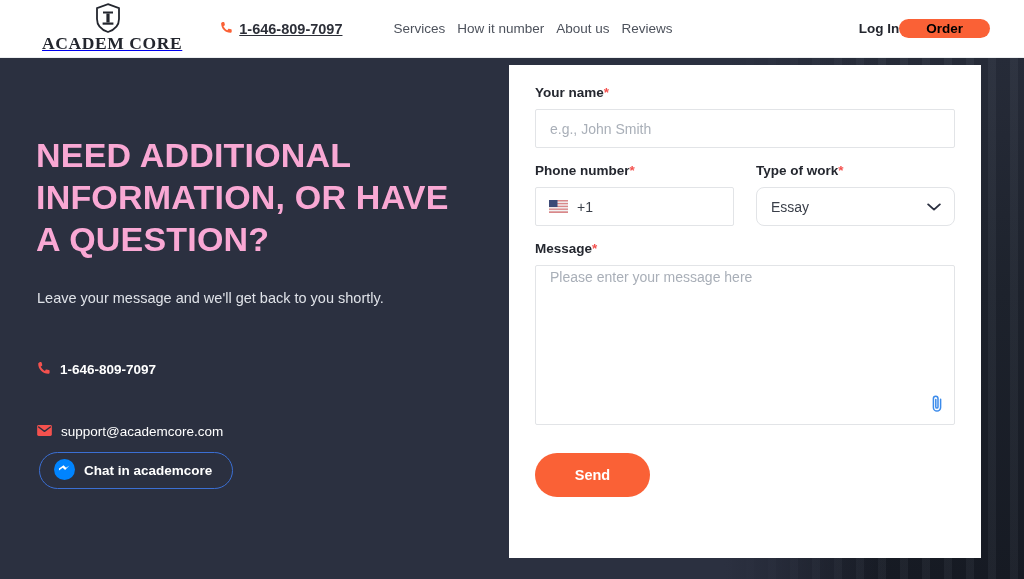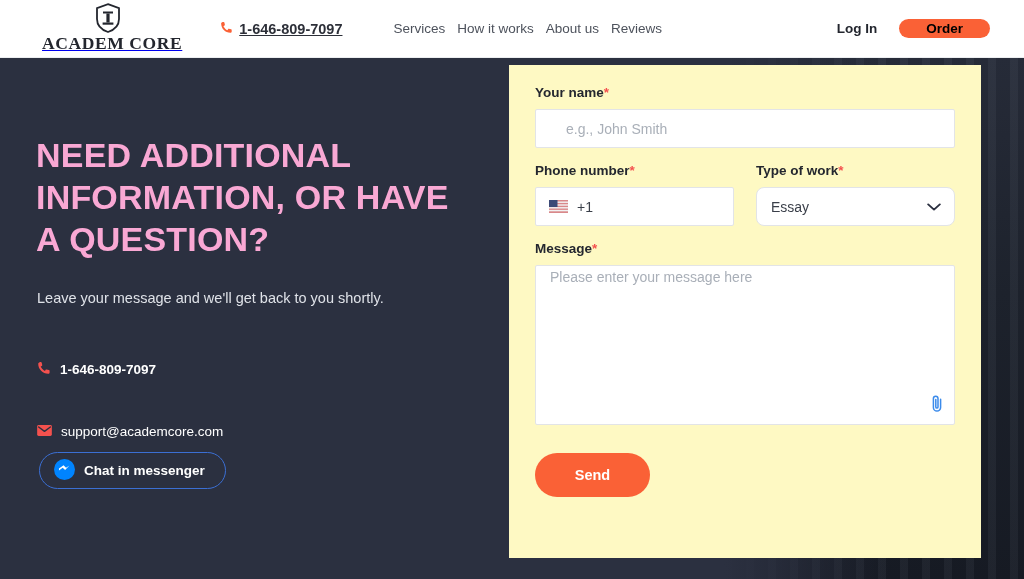--- a/index.html
+++ b/index.html
@@ -43,21 +43,21 @@
   .header-phone .ic { margin-right: 6px; display: block; }
 
   .nav { display: flex; align-items: flex-start; margin-left: 51px; gap: 12px; }
   .nav a {
     font-size: 13.5px; color: #4d525c;
     text-decoration: none; white-space: nowrap;
   }
 
   .header-right {
     margin-left: auto; margin-right: 34px;
-    display: flex; align-items: center; gap: 22px;
+    display: flex; align-items: center; 
   }
   .login {
     font-size: 13.5px; font-weight: bold;
     color: #23262e; text-decoration: none; white-space: nowrap;
   }
   .order-btn {
     background: #fa6136; color: #000000;
     font-size: 13.5px; font-weight: bold;
     border: none; border-radius: 19px;
     padding: 2px 27px; cursor: pointer;
@@ -128,21 +128,21 @@
     background: transparent; cursor: pointer;
     white-space: nowrap;
   }
   .messenger-btn .ic { margin-right: 9px; display: block; }
   .messenger-label { font-size: 13.5px; font-weight: bold; color: #ffffff; }
 
   
   .form-card {
     position: absolute; left: 509px; top: 65px;
     width: 472px; height: 493px;
-    background: #fef9c3;
+    background: #ffffff;
     z-index: 3;
     padding: 20px 26px 0 26px;
   }
 
   .row { display: flex; gap: 22px; }
   .field { flex: 1; min-width: 0; }
 
   .lbl {
     display: block;
     font-size: 13.5px; font-weight: bold;
@@ -150,21 +150,21 @@
     margin-bottom: 9px;
     white-space: nowrap;
   }
   .req { color: #f4514e; }
 
   .inp {
     width: 100%; height: 39px;
     border: 1px solid #e2e4e7;
     background: #ffffff;
     border-radius: 2px;
-    padding: 0 30px;
+    padding: 0 14px;
     font-family: "Liberation Sans", sans-serif;
     font-size: 14px; color: #3a3f49;
     outline: none;
   }
   .inp::placeholder { color: #a9afb8; }
 
   .gap { height: 15px; }
 
   
   .phone-wrap {
@@ -241,21 +241,21 @@
       <span class="ic">
         <svg width="13" height="13" viewBox="0 0 16 16" aria-hidden="true">
           <path d="M3 1.6c-.8 0-1.6.7-1.6 1.6 0 6.3 5.1 11.4 11.4 11.4.9 0 1.6-.8 1.6-1.6v-1.8c0-.5-.3-.9-.8-1l-2.6-.6c-.4-.1-.9.1-1.1.5l-.8 1.3C7.3 10.6 5.4 8.7 4.2 6.4l1.3-.8c.4-.2.6-.7.5-1.1l-.6-2.6c-.1-.5-.5-.8-1-.8H3z" fill="#fa6136"></path>
         </svg>
       </span>
       <span>1-646-809-7097</span>
     </a>
 
     <nav class="nav">
       <a href="#">Services</a>
-      <a href="#">How it works</a>
+      <a href="#">How it number</a>
       <a href="#">About us</a>
       <a href="#">Reviews</a>
     </nav>
 
     <div class="header-right">
       <a class="login" href="#">Log In</a>
       <button class="order-btn">Order</button>
     </div>
   </div>
 
@@ -285,21 +285,21 @@
         <span>support@academcore.com</span>
       </a>
 
       <button class="messenger-btn">
         <span class="ic">
           <svg width="21" height="21" viewBox="0 0 22 22" aria-hidden="true">
             <circle cx="11" cy="11" r="11" fill="#0084ff"></circle>
             <path d="M5.2 9.9 L10 6.6 L12.6 9.1 L16.2 6.8 L11.6 11.6 L9.1 9.1 L5.2 12.1 Z" fill="#ffffff"></path>
           </svg>
         </span>
-        <span class="messenger-label">Chat in messenger</span>
+        <span class="messenger-label">Chat in academcore</span>
       </button>
     </div>
   </div>
 
   <div class="form-card">
 
     <div class="row">
       <div class="field">
         <label class="lbl">
           <span>Your name</span><span class="req">*</span>

